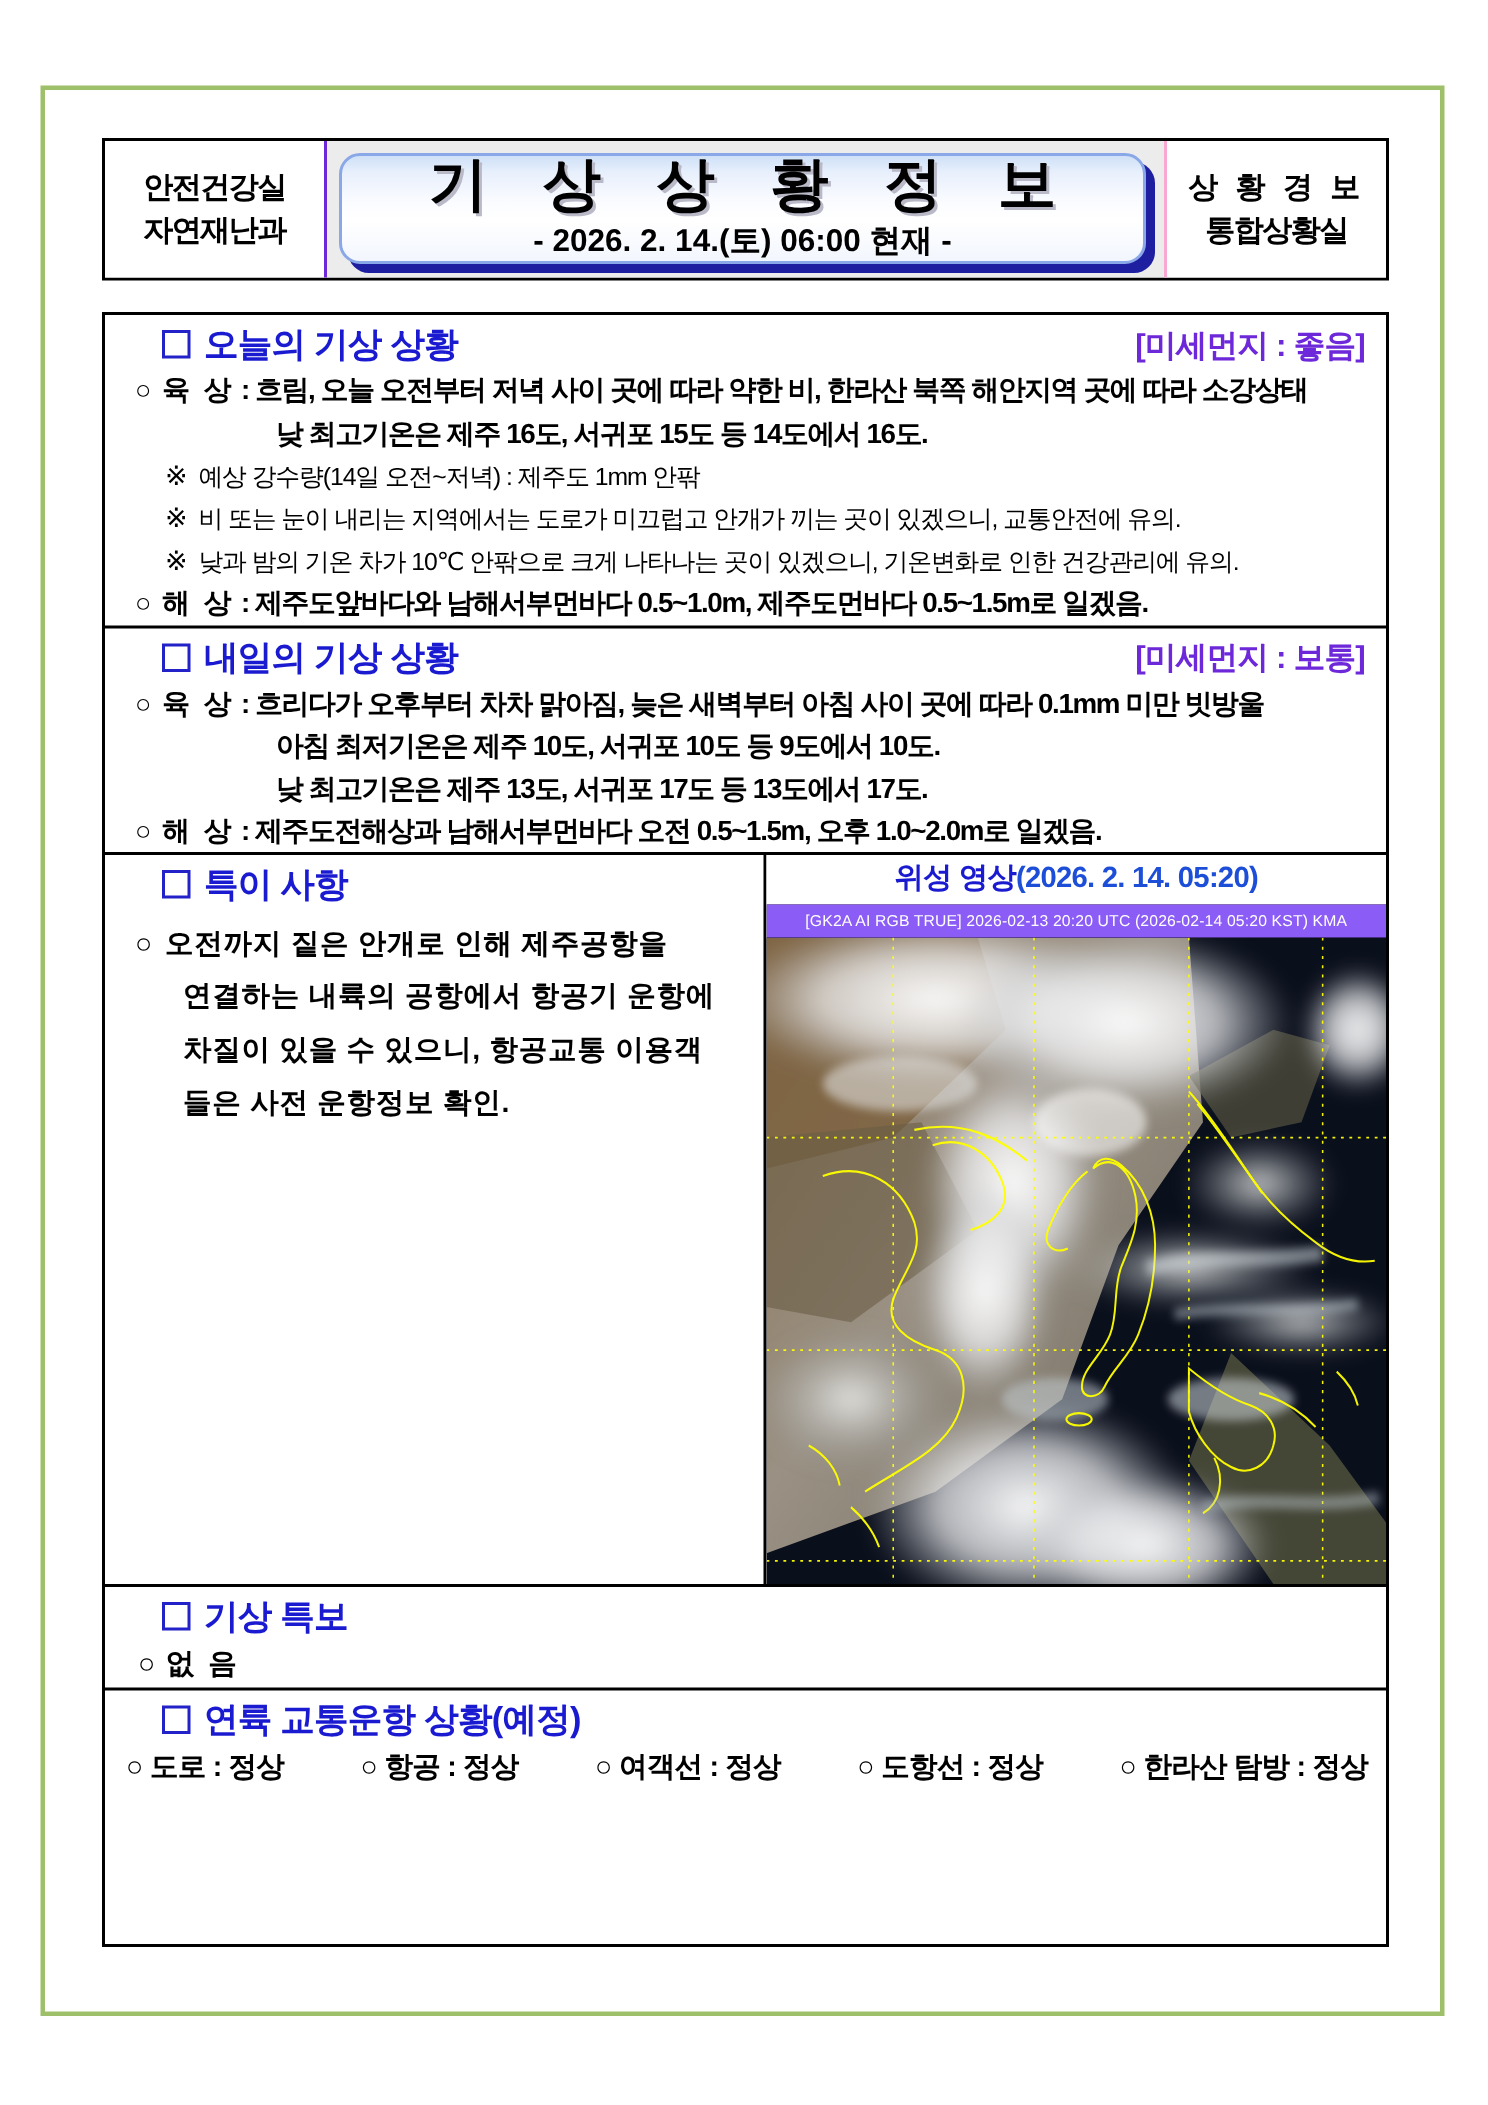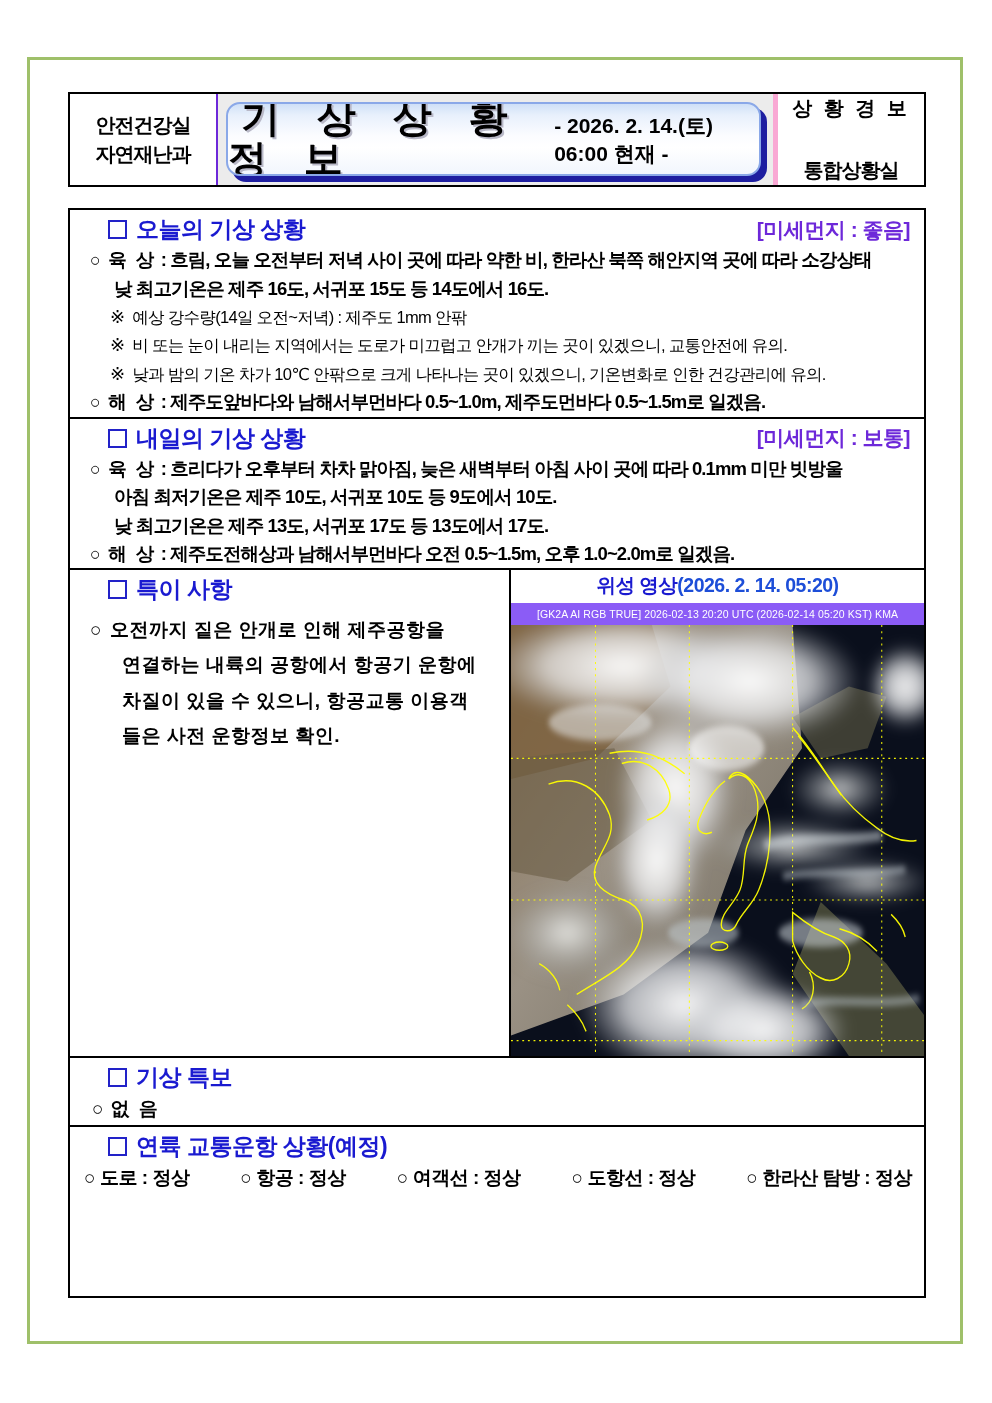--- a/index.html
+++ b/index.html
@@ -45,21 +45,21 @@
     align-items: center;
     justify-content: center;
     font-weight: bold;
     font-size: 20px;
     color: #000;
     letter-spacing: -1px;
     line-height: 1.45;
     background: #ffffff;
   }
   .hdr-cell-left { border-right: 2px solid #6d28d9; }
-  .hdr-cell-right { border-left: 5px solid #f9a8d4; justify-content: space-between; }
+  .hdr-cell-right { border-left: 2px solid #f9a8d4; }
   .hdr-cell-right .l1 { letter-spacing: 3px; }
   .hdr-cell-center {
     flex: 1 1 auto;
     background: #ececec;
     display: flex;
     align-items: center;
     justify-content: center;
     position: relative;
   }
   .title-shadow {
@@ -75,21 +75,21 @@
     position: absolute;
     left: 8px;
     top: 8px;
     right: 12px;
     bottom: 9px;
     border: 2px solid #8aa8e8;
     border-radius: 14px;
     background: linear-gradient(to bottom,
         #cfe0f7 0%, #e8f0fc 16%, #fbfcff 45%, #ffffff 62%, #f2f6fd 100%);
     display: flex;
-    flex-direction: row;
+    flex-direction: column;
     align-items: center;
     justify-content: center;
     overflow: hidden;
   }
   .title-main {
     font-size: 39px;
     font-weight: bold;
     letter-spacing: 13px;
     text-indent: 13px;
     color: #000;
@@ -157,21 +157,21 @@
   }
   .line .mk { font-weight: normal; margin-right: 4px; font-size: 18px;}
   .line.note {
     font-weight: normal;
     font-size: 16.5px;
     padding-left: 40px;
     letter-spacing: -0.7px;
     line-height: 1.47;
   }
   .line.cont {
-    padding-left: 44px;
+    padding-left: 114px;
   }
   .lbl { letter-spacing: 2px; }
 
   
   .sect-special {
     display: flex;
     height: 488px;
   }
   .special-left {
     width: 441px;

